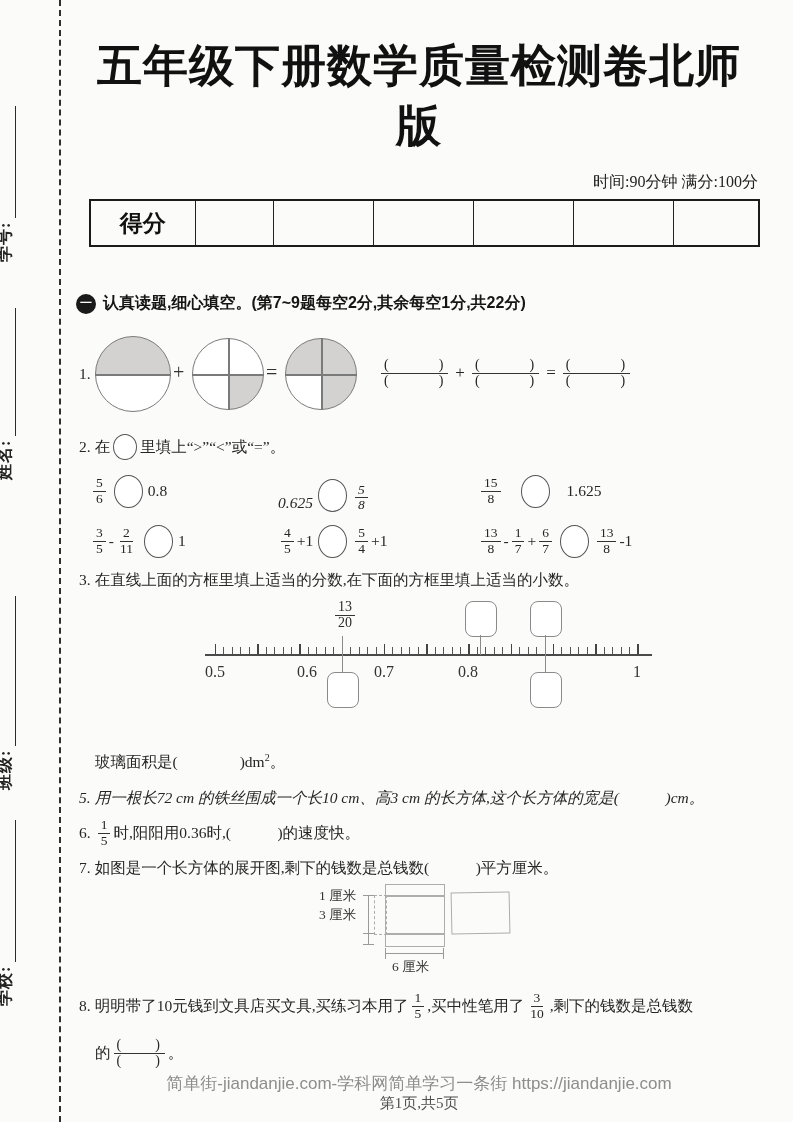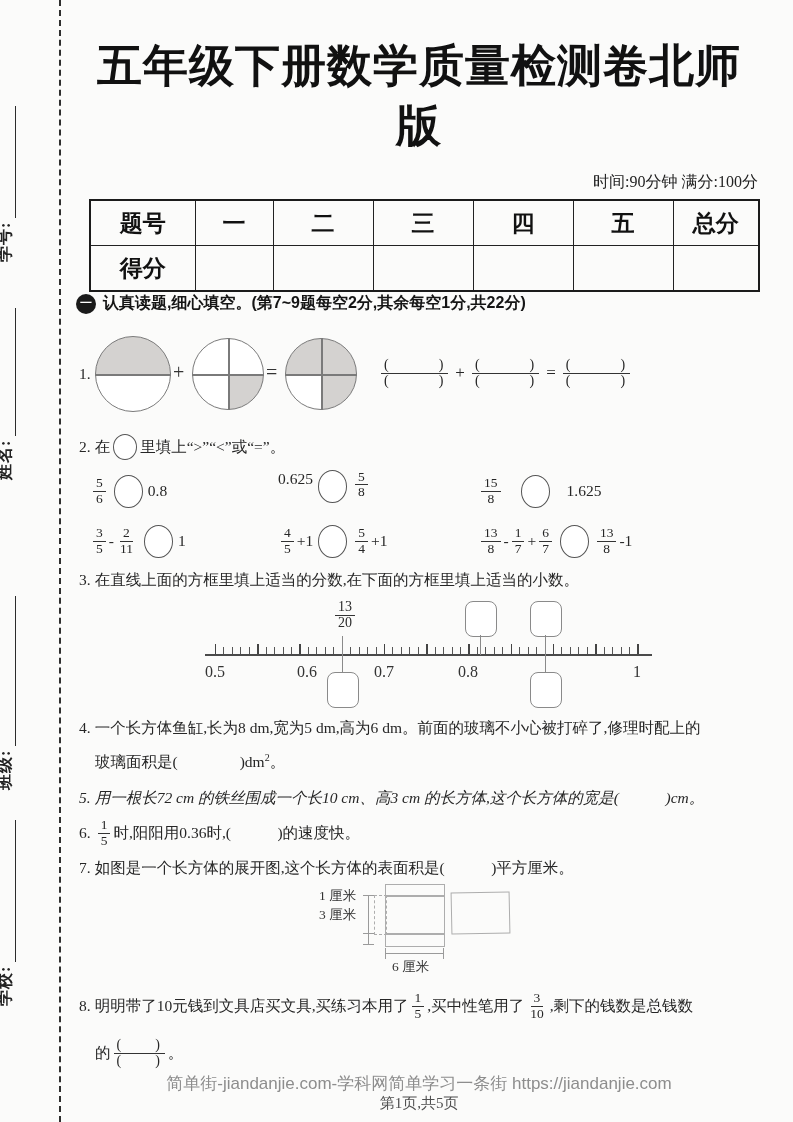--- a/index.html
+++ b/index.html
@@ -115,29 +115,20 @@
     <colgroup>
       <col style="width:105px">
         <col style="width:78px">
         <col style="width:100px">
         <col style="width:100px">
       <col style="width:100px">
         <col style="width:100px">
         <col style="width:86px">
     </colgroup>
     <tbody>
-        <tr>
-      <td>题号</td>
-      <td>一</td>
-      <td>二</td>
-      <td>三</td>
-      <td>四</td>
-      <td>五</td>
-      <td>总分</td>
-    </tr>
     <tr>
       <td>得分</td>
       <td></td>
       <td></td>
       <td></td>
       <td></td>
       <td></td>
       <td></td>
     </tr>
   </tbody>
@@ -194,21 +185,21 @@
   </div>
 
   <div class="qline" style="left:90px;top:470px;display:flex;align-items:center;height:42px;">
     <span class="frac">
         <span class="fn">5</span>
         <span class="fd">6</span>
       </span>
     <span class="cmp"></span>
     <span>0.8</span>
   </div>
-  <div class="qline" style="left:278px;top:470px;display:flex;align-items:flex-start;height:42px;">
+  <div class="qline" style="left:278px;top:470px;display:flex;align-items:flex-end;height:42px;font-style:italic;">
     <span>0.625</span>
     <span class="cmp"></span>
     <span class="frac">
         <span class="fn">5</span>
         <span class="fd">8</span>
       </span>
   </div>
   <div class="qline" style="left:478px;top:470px;display:flex;align-items:center;height:42px;gap:12px;">
     <span class="frac">
         <span class="fn">15</span>
@@ -291,42 +282,39 @@
     <div class="nbox" style="left:327px;top:672px;"></div>
 
     <div class="nbox" style="left:465px;top:601px;"></div>
     <div class="stem" style="left:480px;top:635px;height:20px;"></div>
 
     <div class="nbox" style="left:530px;top:601px;"></div>
     <div class="stem" style="left:545px;top:635px;height:37px;"></div>
     <div class="nbox" style="left:530px;top:672px;"></div>
   </div>
 
-  <div class="qline" style="left:79px;top:718px;">
-    <span class="qnum">4.</span><span>一个长方体鱼缸,长为8 dm,宽为5 dm,高为6 dm。前面的玻璃不小心被打碎了,修理时配上的</span>
-  </div>
   <div class="qline" style="left:95px;top:752px;">
     <span>玻璃面积是(　　　　)dm</span><sup>2</sup><span>。</span>
   </div>
 
   <div class="qline" style="left:79px;top:788px;font-style:italic;">
     <span class="qnum">5.</span><span>用一根长72 cm 的铁丝围成一个长10 cm、高3 cm 的长方体,这个长方体的宽是(　　　)cm。</span>
   </div>
 
   <div class="qline" style="left:79px;top:815px;display:flex;align-items:center;height:36px;">
     <span class="qnum">6.</span>
     <span class="frac">
         <span class="fn">1</span>
         <span class="fd">5</span>
       </span>
     <span>时,阳阳用0.36时,(　　　)的速度快。</span>
   </div>
 
   <div class="qline" style="left:79px;top:858px;">
-    <span class="qnum">7.</span><span>如图是一个长方体的展开图,这个长方体的表面积是(　　　)平方厘米。</span>
+    <span class="qnum">7.</span><span>如图是一个长方体的展开图,剩下的钱数是总钱数(　　　)平方厘米。</span>
   </div>
 
   <div>
     <div class="net-rect" style="left:385px;top:884px;width:58px;height:11px;"></div>
     <div class="net-rect net-dash" style="left:374px;top:895px;width:11px;height:38px;"></div>
     <div class="net-rect" style="left:385px;top:895px;width:58px;height:38px;"></div>
     <div class="net-rect" style="left:451px;top:892px;width:57px;height:40px;transform:rotate(-1.2deg);"></div>
     <div class="net-rect" style="left:385px;top:933px;width:58px;height:12px;"></div>
 
     <div class="dimv" style="left:368px;top:895px;height:50px;"></div>

